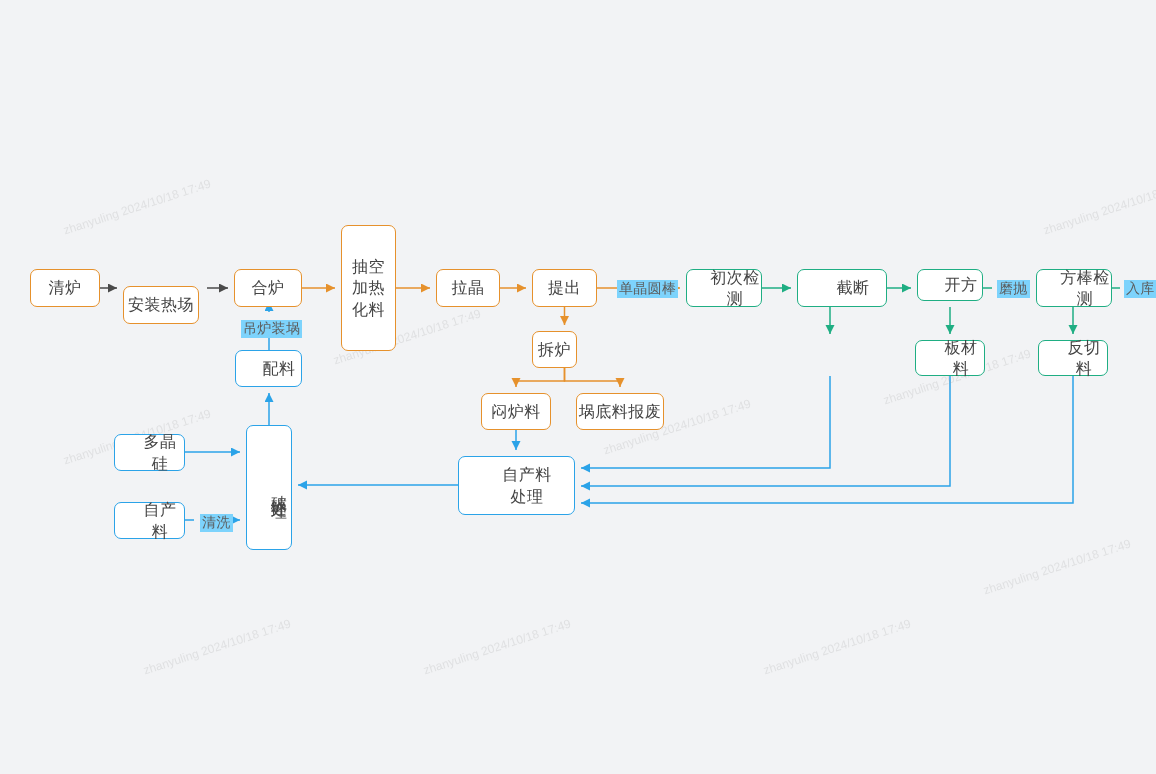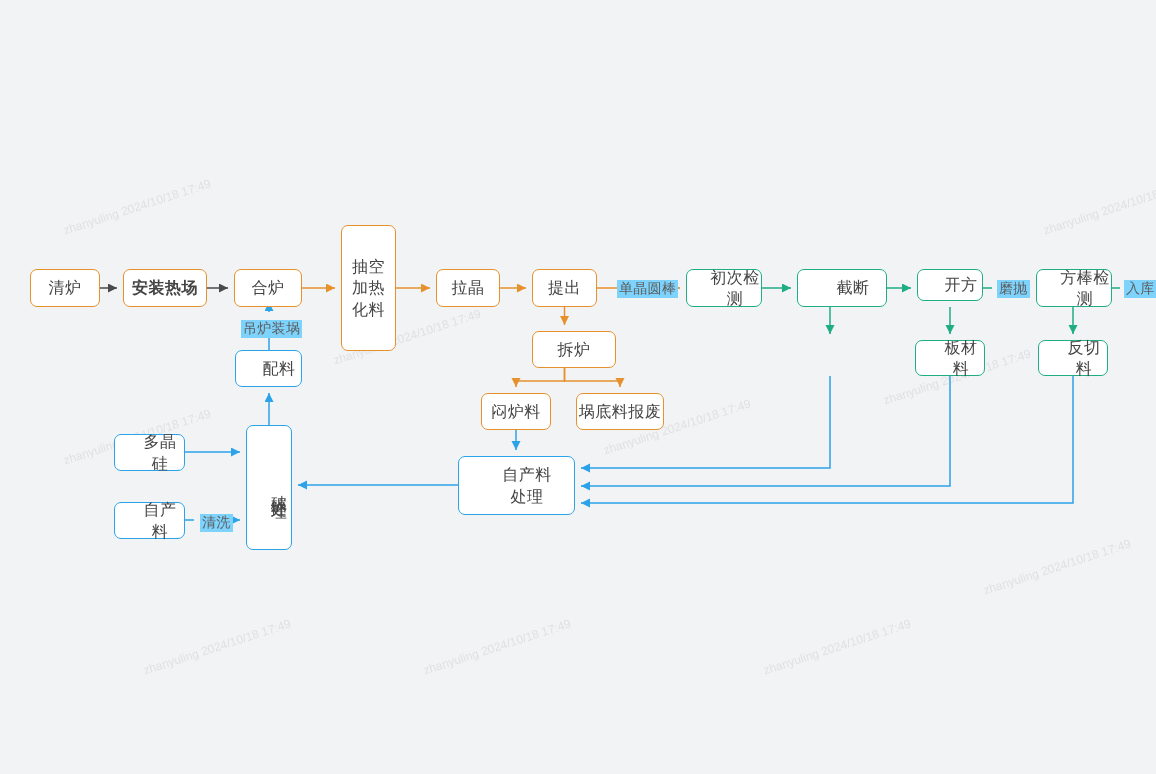--- a/index.html
+++ b/index.html
@@ -136,28 +136,28 @@
     <div class="wm" style="left: 330px; top: 330px;">zhanyuling 2024/10/18 17:49</div>
     <div class="wm" style="left: 600px; top: 420px;">zhanyuling 2024/10/18 17:49</div>
     <div class="wm" style="left: 880px; top: 370px;">zhanyuling 2024/10/18 17:49</div>
     <div class="wm" style="left: 1040px; top: 200px;">zhanyuling 2024/10/18 17:49</div>
     <div class="wm" style="left: 140px; top: 640px;">zhanyuling 2024/10/18 17:49</div>
     <div class="wm" style="left: 420px; top: 640px;">zhanyuling 2024/10/18 17:49</div>
     <div class="wm" style="left: 760px; top: 640px;">zhanyuling 2024/10/18 17:49</div>
     <div class="wm" style="left: 980px; top: 560px;">zhanyuling 2024/10/18 17:49</div>
     <div class="wm" style="left: 60px; top: 200px;">zhanyuling 2024/10/18 17:49</div>
     <div class="node orange" style="left: 30px; top: 269px; width: 70px; height: 38px;">清炉</div>
-    <div class="node orange" style="left: 123px; top: 269px; width: 84px; height: 38px; font-weight: bold;">安装热场</div>
+    <div class="node orange" style="left: 123px; top: 286px; width: 76px; height: 38px;">安装热场</div>
     <div class="node orange" style="left: 234px; top: 269px; width: 68px; height: 38px;">合炉</div>
     <div class="node orange" style="left: 341px; top: 225px; width: 55px; height: 126px;">抽空
 加热
 化料</div>
     <div class="node orange" style="left: 436px; top: 269px; width: 64px; height: 38px;">拉晶</div>
     <div class="node orange" style="left: 532px; top: 269px; width: 65px; height: 38px;">提出</div>
-    <div class="node orange" style="left: 532px; top: 331px; width: 84px; height: 37px;">拆炉</div>
+    <div class="node orange" style="left: 532px; top: 331px; width: 45px; height: 37px;">拆炉</div>
     <div class="node orange" style="left: 481px; top: 393px; width: 70px; height: 37px;">闷炉料</div>
     <div class="node orange" style="left: 576px; top: 393px; width: 88px; height: 37px;">埚底料报废</div>
     <div class="node green" style="left: 686px; top: 269px; width: 76px; height: 38px;">初次检测</div>
     <div class="node green" style="left: 797px; top: 269px; width: 90px; height: 38px;">截断</div>
     <div class="node green" style="left: 917px; top: 269px; width: 66px; height: 32px;">开方</div>
     <div class="node green" style="left: 1036px; top: 269px; width: 76px; height: 38px;">方棒检测</div>
     <div class="node green" style="left: 915px; top: 340px; width: 70px; height: 36px;">板材料</div>
     <div class="node green" style="left: 1038px; top: 340px; width: 70px; height: 36px;">反切料</div>
     <div class="node blue" style="left: 235px; top: 350px; width: 67px; height: 37px;">配料</div>
     <div class="node blue vert" style="left: 246px; top: 425px; width: 46px; height: 125px;">破碎处理</div>

